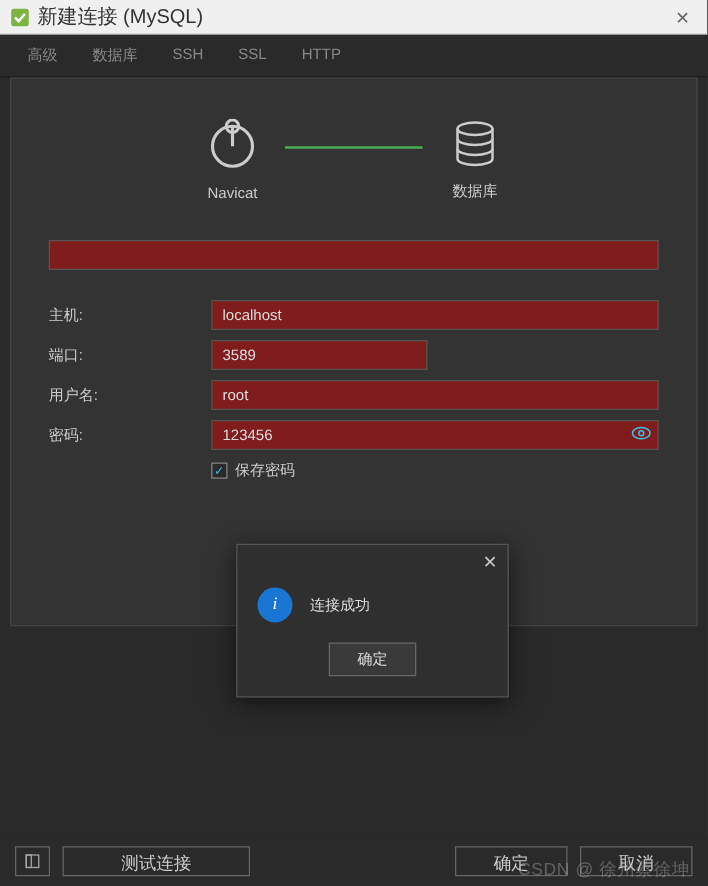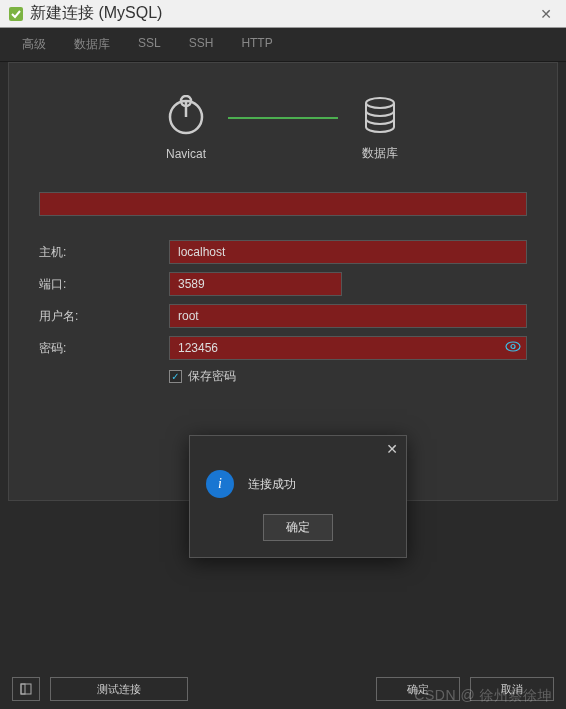--- a/index.html
+++ b/index.html
@@ -167,21 +167,21 @@
       border: 1px solid #666;
       display: flex; align-items: center; justify-content: center;
       cursor: pointer;
       color: #aaa;
     }
     .btn {
       border: 1px solid #666;
       background: transparent;
       color: #ccc;
       padding: 4px 30px;
-      font-size: 11px;
+      font-size: 14px;
       cursor: pointer;
       height: 24px;
     }
     .bottombar .spacer { flex: 1; }
     .btn.wide { padding: 4px 46px; }
     .watermark {
       position: absolute;
       bottom: 4px;
       right: 14px;
       color: rgba(200,200,200,0.35);
@@ -200,22 +200,22 @@
         <path d="M4 8 L7 11 L12 5" stroke="#fff" stroke-width="2" fill="none"></path>
       </svg>
   </span>
   <span class="titlebar-title">新建连接 (MySQL)</span>
   <span class="titlebar-close">✕</span>
 </div>
 
 <div class="tabbar">
   <div class="tab">高级</div>
   <div class="tab">数据库</div>
+  <div class="tab">SSH</div>
   <div class="tab">SSL</div>
-  <div class="tab">SSH</div>
   <div class="tab">HTTP</div>
 </div>
 
 <div class="content">
   <div class="diagram">
     <div class="diag-node">
       <svg width="44" height="44" viewBox="0 0 44 44">
         <circle cx="22" cy="22" r="16" fill="none" stroke="#ccc" stroke-width="2.5"></circle>
         <circle cx="22" cy="6" r="5" fill="none" stroke="#ccc" stroke-width="2.5"></circle>
         <line x1="22" y1="22" x2="22" y2="6" stroke="#ccc" stroke-width="2.5"></line>

